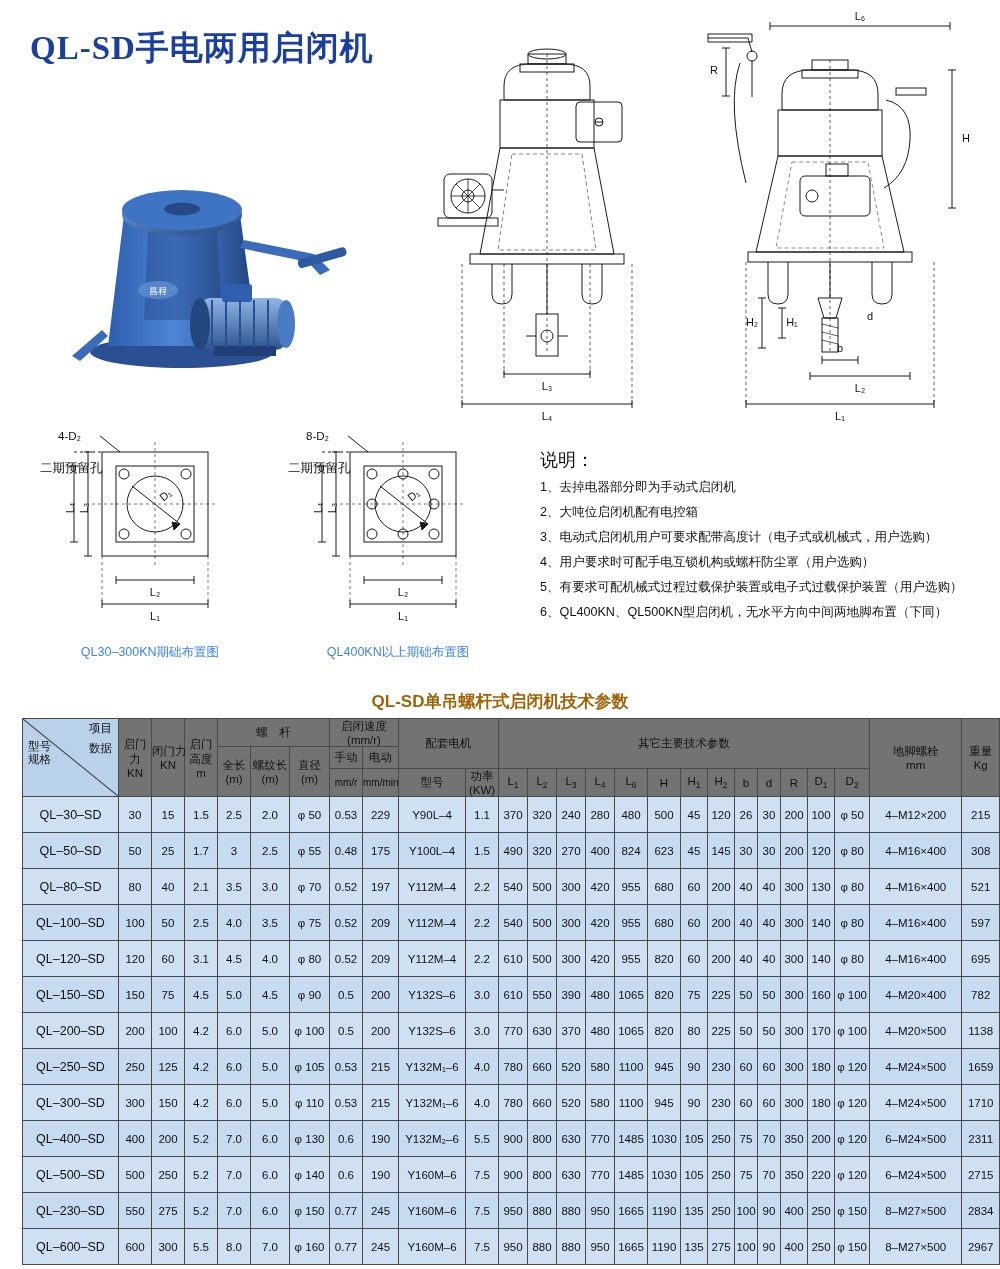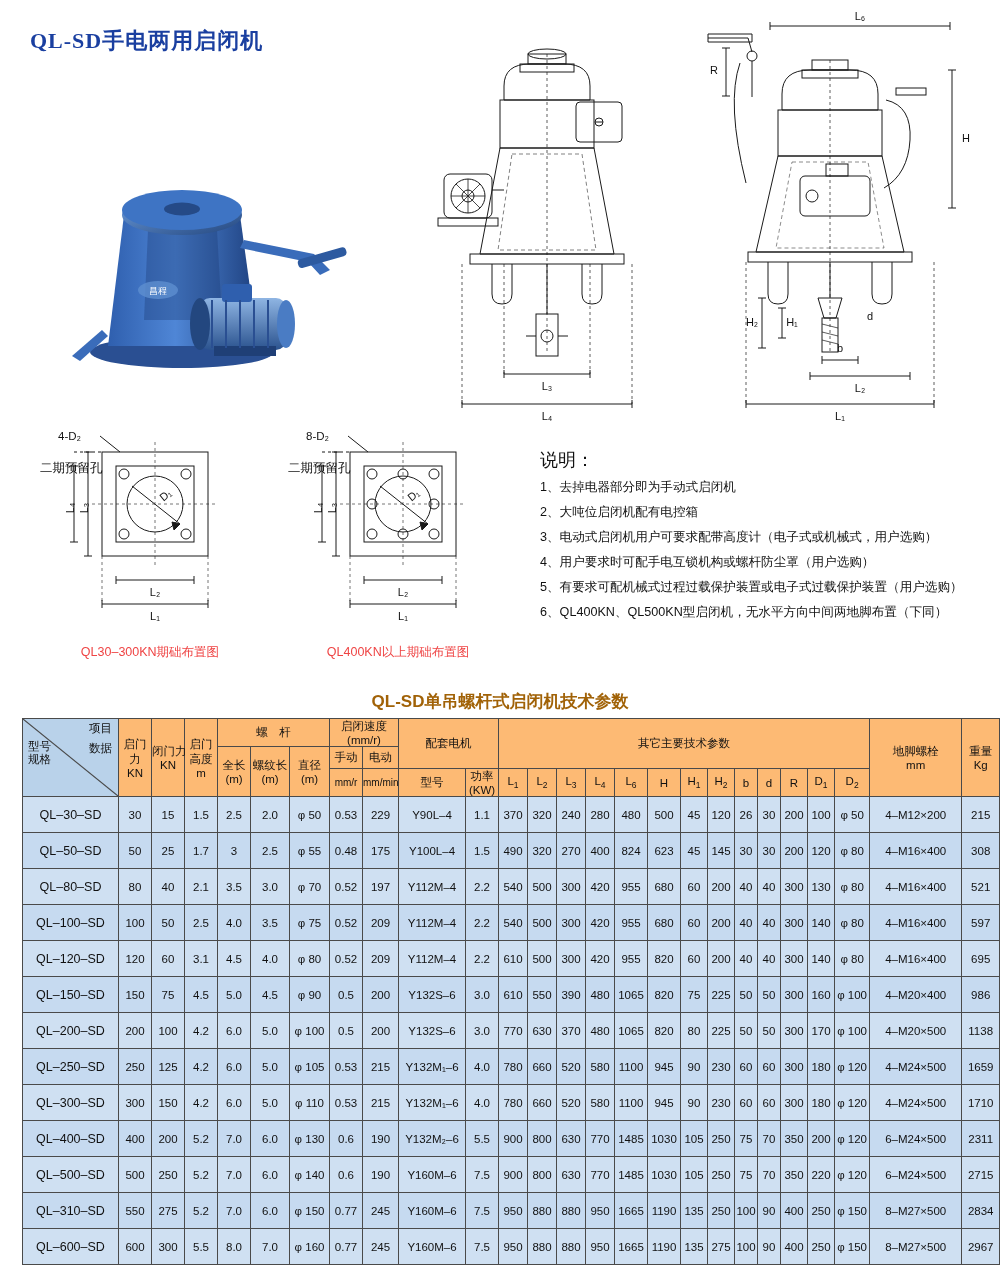--- a/index.html
+++ b/index.html
@@ -10,37 +10,37 @@
     color:#111;
     position:relative;
     overflow:hidden;
   }
   .page{position:relative;width:1000px;height:1269px;}
 
   
   .main-title{
     position:absolute;left:30px;top:26px;
     font-family:"Liberation Serif","DejaVu Serif",serif;
-    font-size:22px;font-weight:bold;color:#1a3fa0;
+    font-size:33px;font-weight:bold;color:#1a3fa0;
     letter-spacing:1px;
   }
 
   
   .photo{
     position:absolute;left:62px;top:120px;width:290px;height:260px;
   }
   .photo svg{display:block;}
 
   
   .drawing{position:absolute;}
   .drawing svg{display:block;}
 
   
   .fnd-caption{
-    position:absolute;font-size:12.5px;color:#ef4444;text-align:center;
+    position:absolute;font-size:12.5px;color:#3b82f6;text-align:center;
   }
 
   
   .notes{
     position:absolute;left:540px;top:448px;width:450px;
     font-size:12.6px;line-height:25px;color:#111;
   }
   .notes .note-head{font-size:18px;margin-bottom:2px;}
   .notes .note-item{white-space:nowrap;}
 
@@ -56,21 +56,21 @@
   th,td{
     border:1px solid #4a4a4a;
     font-size:11.5px;
     text-align:center;
     padding:0;
     height:21px;
     color:#111;
     background:#cfe0f2;
     white-space:nowrap;
   }
-  thead th{background:#fdba74;font-weight:normal;}
+  thead th{background:#737373;font-weight:normal;}
   tbody td{background:#cfe0f2;height:35px;}
   tbody tr:nth-child(even) td{background:#c6daf0;}
   td.model{font-size:12.5px;}
   .corner{position:relative;padding:0;height:63px;width:96px;background:#b9d2ea;}
   .corner .diag{position:absolute;left:0;top:0;width:100%;height:100%;}
   .corner .lbl-item{position:absolute;right:6px;top:2px;font-size:11.5px;}
   .corner .lbl-data{position:absolute;right:6px;top:22px;font-size:11.5px;}
   .corner .lbl-model{position:absolute;left:5px;top:21px;font-size:11.5px;line-height:13px;text-align:left;}
   .small{font-size:10px;}
   .sub{font-size:8.5px;vertical-align:sub;}
@@ -620,21 +620,21 @@
             <td>1065</td>
             <td>820</td>
             <td>75</td>
             <td>225</td>
             <td>50</td>
             <td>50</td>
             <td>300</td>
             <td>160</td>
             <td>φ 100</td>
             <td>4–M20×400</td>
-            <td>986</td>
+            <td>782</td>
           </tr>
           <tr>
             <td class="model">QL–200–SD</td>
             <td>200</td>
             <td>100</td>
             <td>4.2</td>
             <td>6.0</td>
             <td>5.0</td>
             <td>φ 100</td>
             <td>0.5</td>
@@ -763,21 +763,21 @@
             <td>250</td>
             <td>75</td>
             <td>70</td>
             <td>350</td>
             <td>220</td>
             <td>φ 120</td>
             <td>6–M24×500</td>
             <td>2715</td>
           </tr>
           <tr>
-            <td class="model">QL–310–SD</td>
+            <td class="model">QL–230–SD</td>
             <td>550</td>
             <td>275</td>
             <td>5.2</td>
             <td>7.0</td>
             <td>6.0</td>
             <td>φ 150</td>
             <td>0.77</td>
             <td>245</td>
             <td>Y160M–6</td>
             <td>7.5</td>

